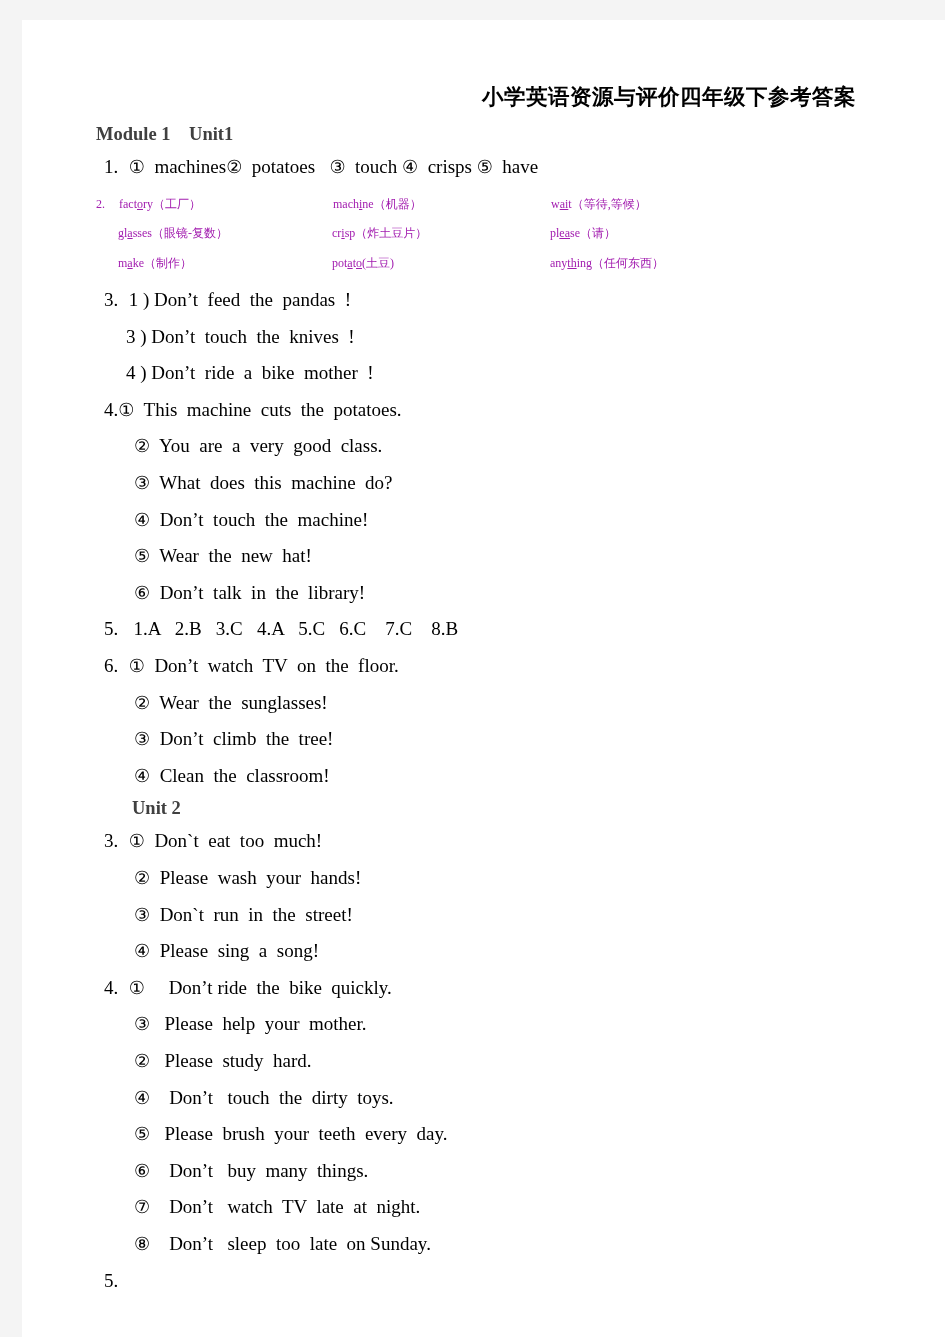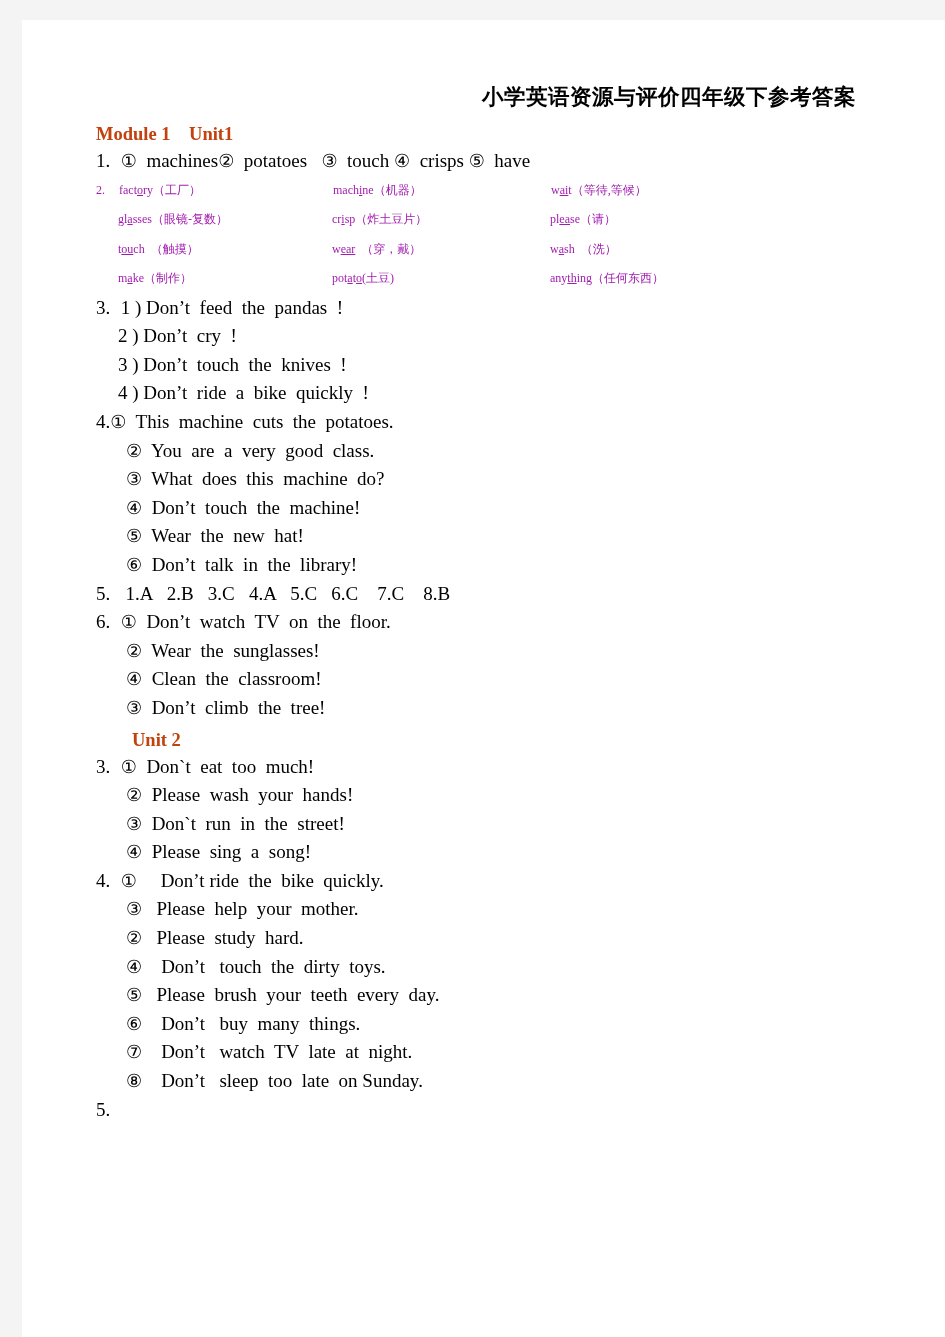--- a/index.html
+++ b/index.html
@@ -39,33 +39,33 @@
     color: #000;
     margin: 0 0 13px 0;
     padding-right: 30px;
   }
 
   
   .sec-head {
     font-family: "Liberation Serif", "DejaVu Serif", serif;
     font-weight: bold;
     font-size: 18.5px;
-    color: #c2410c;
+    color: #404040;
     margin: 0 0 2px 0;
     white-space: pre;
   }
   .sec-head.unit2 { margin-top: 7px; margin-left: 36px; }
 
   
   .line {
     font-size: 19px;
     color: #000;
     line-height: 28.6px;
     white-space: pre;
-    margin: 0;
+    margin: 8px;
   }
 
   
   .num {
     display: inline-block;
     min-width: 20px;
   }
   .indent1 { padding-left: 22px; }
   .indent2 { padding-left: 30px; }
 
@@ -98,42 +98,40 @@
     <h1 class="doc-title">小学英语资源与评价四年级下参考答案</h1>
 
     <div class="sec-head">Module 1    Unit1</div>
 
     <div class="line"><span class="num">1.</span> <span class="circ">①</span>  <span>machines</span><span class="circ">②</span>  <span>potatoes</span>   <span class="circ">③</span>  <span>touch</span> <span class="circ">④</span>  <span>crisps</span> <span class="circ">⑤</span>  <span>have</span></div>
 
     <div class="vocab-row"><span class="num">2.</span> <span class="vcell c1"><span>fact</span><span class="ul">o</span><span>ry</span><span>（工厂）</span></span><span class="vcell c2"><span>mach</span><span class="ul">i</span><span>ne</span><span>（机器）</span></span><span class="vcell"><span>w</span><span class="ul">ai</span><span>t</span><span>（等待,等候）</span></span></div>
 
     <div class="vocab-row indent1"><span class="vcell c1"><span>gl</span><span class="ul">a</span><span>sses</span><span>（眼镜-复数）</span></span><span class="vcell c2"><span>cr</span><span class="ul">i</span><span>sp</span><span>（炸土豆片）</span></span><span class="vcell"><span>pl</span><span class="ul">ea</span><span>se</span><span>（请）</span></span></div>
 
-    <div class="vocab-row indent1"><span class="vcell c1"><span>t</span><span class="ul">ou</span><span>ch</span><span>  （触摸）</span></span><span class="vcell c2"><span>w</span><span class="ul">ear</span><span></span><span>  （穿，戴）</span></span><span class="vcell"><span>w</span><span class="ul">a</span><span>sh</span><span>  （洗）</span></span></div>
 
     <div class="vocab-row indent1"><span class="vcell c1"><span>m</span><span class="ul">a</span><span>ke</span><span>（制作）</span></span><span class="vcell c2"><span>pot</span><span class="ul">a</span><span>t</span><span class="ul">o</span><span>(土豆)</span></span><span class="vcell"><span>any</span><span class="ul">th</span><span>ing</span><span>（任何东西）</span></span></div>
 
     <div class="line"><span class="num">3.</span> <span>1 )</span> <span>Don’t  feed  the  pandas  !</span></div>
-    <div class="line indent1"><span>2 )</span> <span>Don’t  cry  !</span></div>
     <div class="line indent1"><span>3 )</span> <span>Don’t  touch  the  knives  !</span></div>
-    <div class="line indent1"><span>4 )</span> <span>Don’t  ride  a  bike  quickly  !</span></div>
+    <div class="line indent1"><span>4 )</span> <span>Don’t  ride  a  bike  mother  !</span></div>
 
     <div class="line"><span class="num" style="min-width:0">4.</span><span class="circ">①</span>  <span>This  machine  cuts  the  potatoes.</span></div>
     <div class="line indent2"><span class="circ">②</span>  <span>You  are  a  very  good  class.</span></div>
     <div class="line indent2"><span class="circ">③</span>  <span>What  does  this  machine  do?</span></div>
     <div class="line indent2"><span class="circ">④</span>  <span>Don’t  touch  the  machine!</span></div>
     <div class="line indent2"><span class="circ">⑤</span>  <span>Wear  the  new  hat!</span></div>
     <div class="line indent2"><span class="circ">⑥</span>  <span>Don’t  talk  in  the  library!</span></div>
 
     <div class="line"><span class="num">5.</span>  <span>1.A   2.B   3.C   4.A   5.C   6.C    7.C    8.B</span></div>
 
     <div class="line"><span class="num">6.</span> <span class="circ">①</span>  <span>Don’t  watch  TV  on  the  floor.</span></div>
     <div class="line indent2"><span class="circ">②</span>  <span>Wear  the  sunglasses!</span></div>
+    <div class="line indent2"><span class="circ">③</span>  <span>Don’t  climb  the  tree!</span></div>
     <div class="line indent2"><span class="circ">④</span>  <span>Clean  the  classroom!</span></div>
-    <div class="line indent2"><span class="circ">③</span>  <span>Don’t  climb  the  tree!</span></div>
 
     <div class="sec-head unit2">Unit 2</div>
 
 
 
     <div class="line"><span class="num">3.</span> <span class="circ">①</span>  <span>Don`t  eat  too  much!</span></div>
     <div class="line indent2"><span class="circ">②</span>  <span>Please  wash  your  hands!</span></div>
     <div class="line indent2"><span class="circ">③</span>  <span>Don`t  run  in  the  street!</span></div>
     <div class="line indent2"><span class="circ">④</span>  <span>Please  sing  a  song!</span></div>
 

